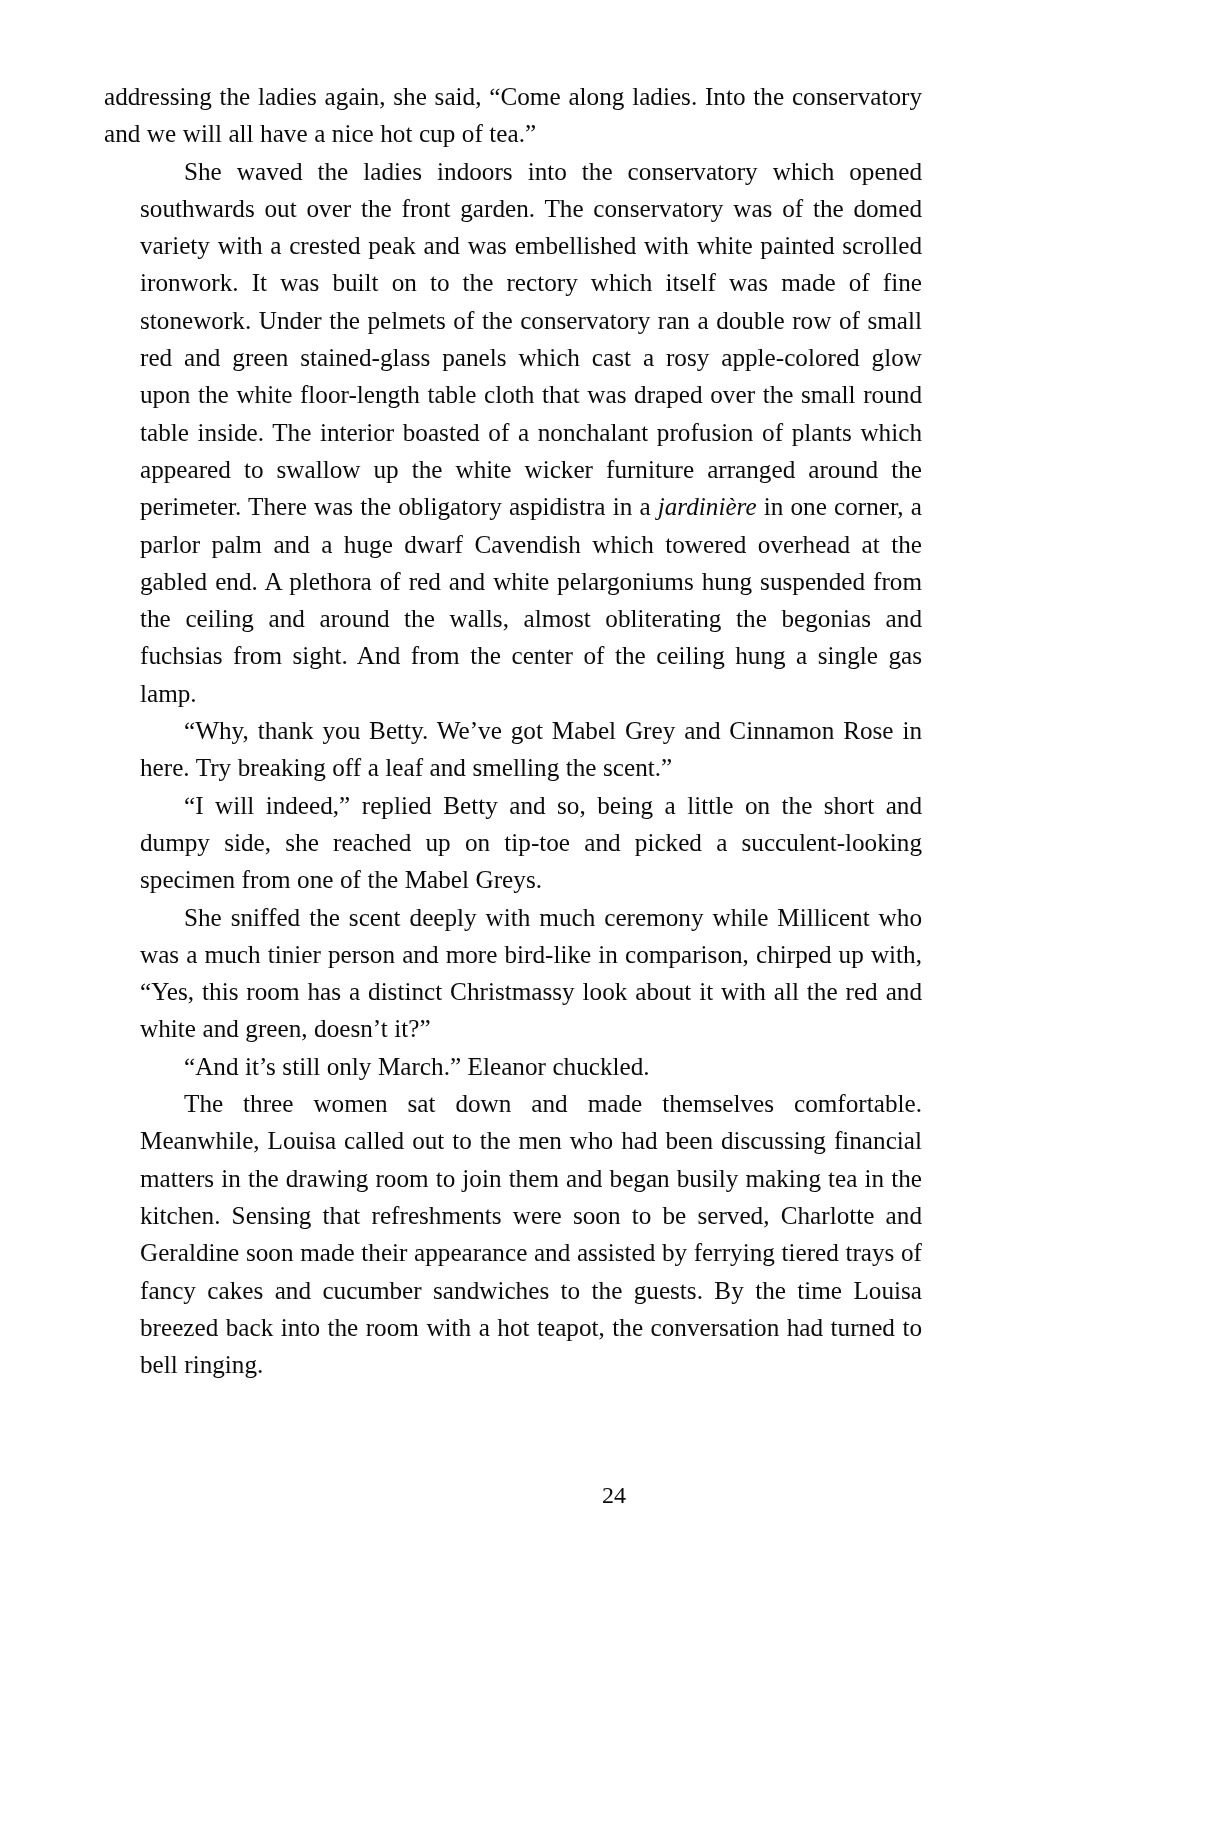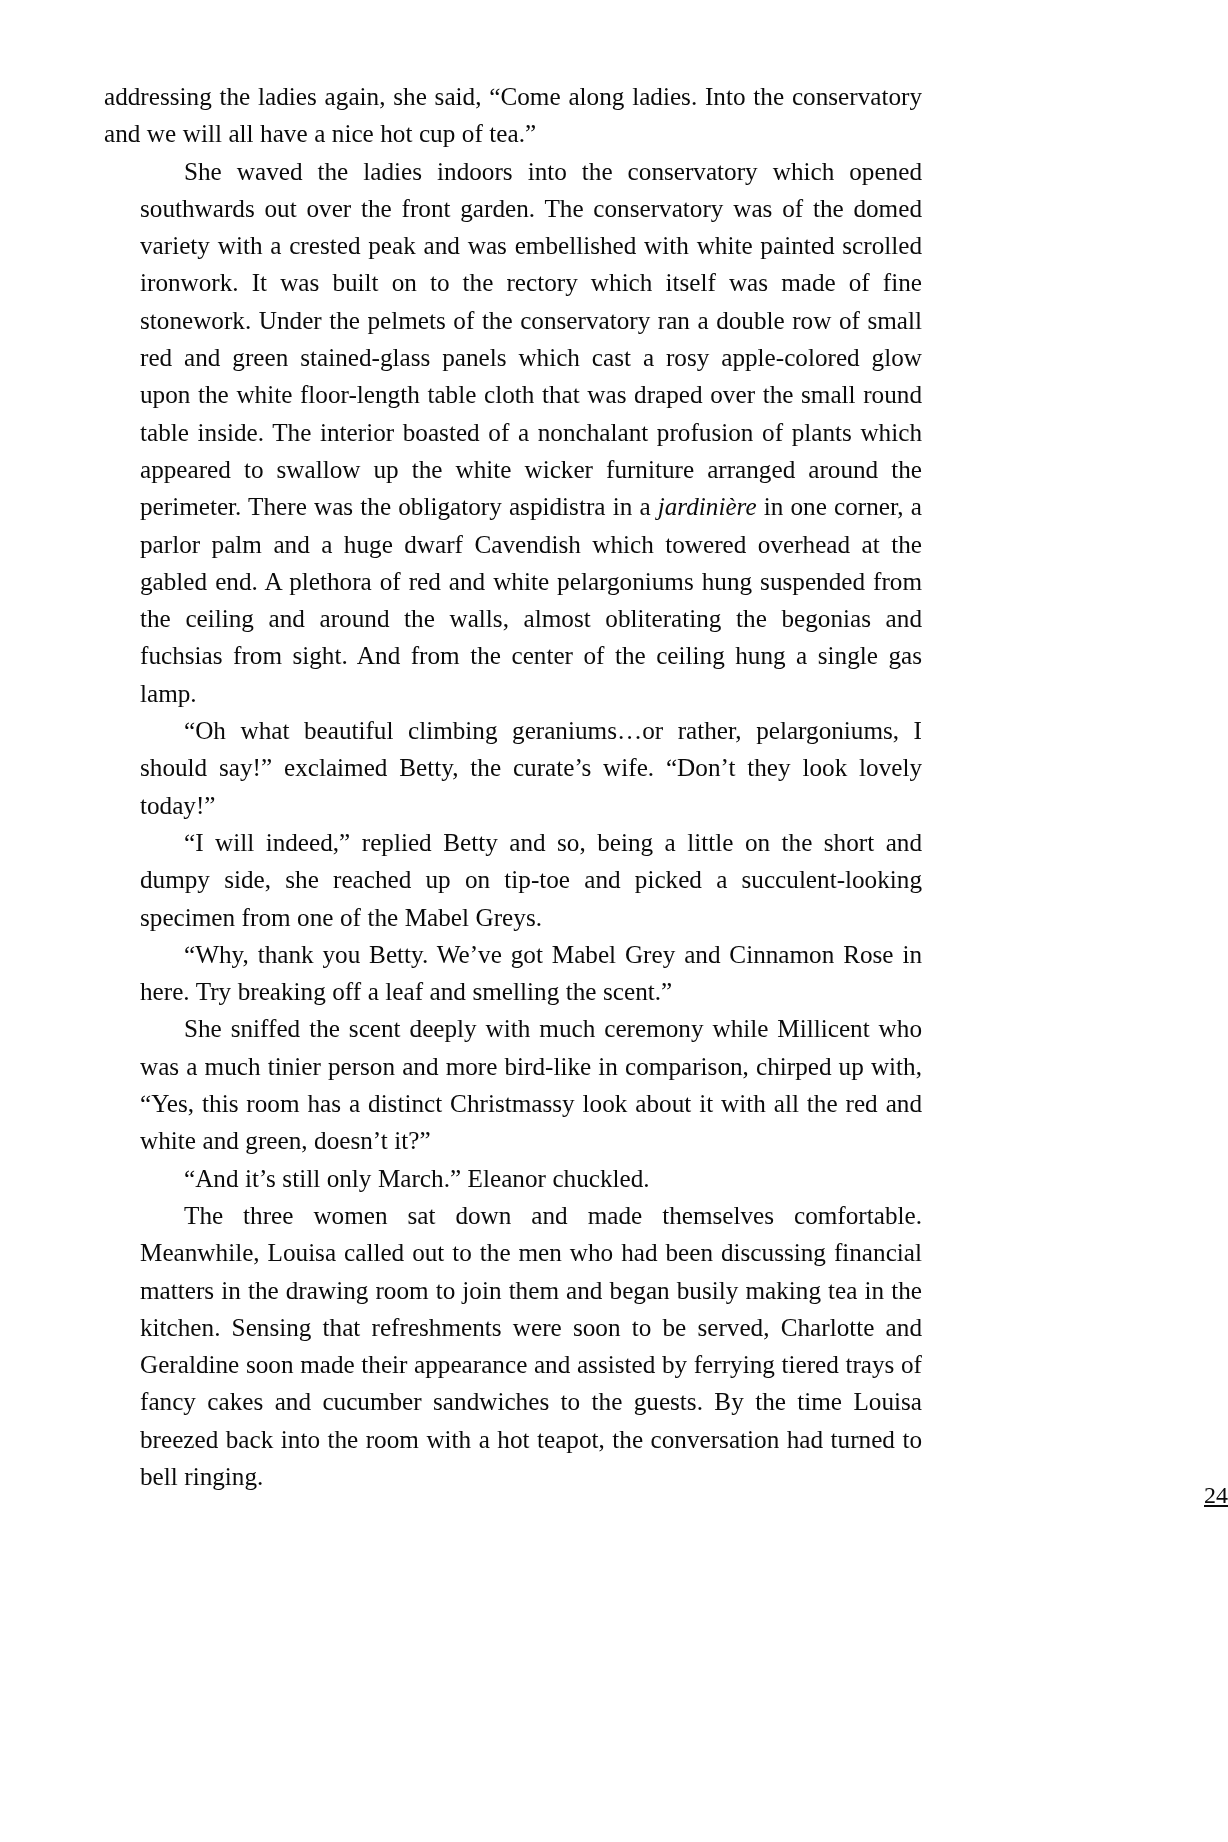--- a/index.html
+++ b/index.html
@@ -48,44 +48,42 @@
     text-align-last: left;
   }
   i, .ital {
     font-style: italic;
   }
   .page-number {
     position: absolute;
     left: 0;
     right: 0;
     top: 1480px;
-    text-align: right;
+    text-align: center;
     font-size: 24px;
     line-height: 30px;
     font-family: "Liberation Serif", "DejaVu Serif", serif;
     color: #0b0b0b;
-    text-decoration: underline;
   }
 </style>
 </head>
 <body>
 
 <div class="page">
 
   <div class="text-column">
 
     <p class="para last-line-natural">addressing the ladies again, she said, “Come along ladies. Into the conservatory and we will all have a nice hot cup of tea.”</p>
 
     <p class="para indent last-line-natural"><span>She waved the ladies indoors into the conservatory which opened southwards out over the front garden. The conservatory was of the domed variety with a crested peak and was embellished with white painted scrolled ironwork. It was built on to the rectory which itself was made of fine stonework. Under the pelmets of the conservatory ran a double row of small red and green stained-glass panels which cast a rosy apple-colored glow upon the white floor-length table cloth that was draped over the small round table inside. The interior boasted of a nonchalant profusion of plants which appeared to swallow up the white wicker furniture arranged around the perimeter. There was the obligatory aspidistra in a </span><i>jardinière</i><span> in one corner, a parlor palm and a huge dwarf Cavendish which towered overhead at the gabled end. A plethora of red and white pelargoniums hung suspended from the ceiling and around the walls, almost obliterating the begonias and fuchsias from sight. And from the center of the ceiling hung a single gas lamp.</span></p>
 
-    <p class="para indent last-line-natural">“Oh what beautiful climbing geraniums…or rather, pelargoniums, I should say!” exclaimed Betty, the curate’s wife. “Don’t they look lovely today!”</p>
+
+    <p class="para indent last-line-natural">“Why, thank you Betty. We’ve got Mabel Grey and Cinnamon Rose in here. Try breaking off a leaf and smelling the scent.”</p>
 
     <p class="para indent last-line-natural">“I will indeed,” replied Betty and so, being a little on the short and dumpy side, she reached up on tip-toe and picked a succulent-looking specimen from one of the Mabel Greys.</p>
-
-    <p class="para indent last-line-natural">“Why, thank you Betty. We’ve got Mabel Grey and Cinnamon Rose in here. Try breaking off a leaf and smelling the scent.”</p>
 
     <p class="para indent last-line-natural">She sniffed the scent deeply with much ceremony while Millicent who was a much tinier person and more bird-like in comparison, chirped up with, “Yes, this room has a distinct Christmassy look about it with all the red and white and green, doesn’t it?”</p>
 
     <p class="para indent last-line-natural">“And it’s still only March.” Eleanor chuckled.</p>
 
     <p class="para indent last-line-natural">The three women sat down and made themselves comfortable. Meanwhile, Louisa called out to the men who had been discussing financial matters in the drawing room to join them and began busily making tea in the kitchen. Sensing that refreshments were soon to be served, Charlotte and Geraldine soon made their appearance and assisted by ferrying tiered trays of fancy cakes and cucumber sandwiches to the guests. By the time Louisa breezed back into the room with a hot teapot, the conversation had turned to  bell ringing.</p>
 
   </div>
 
   <div class="page-number">24</div>

